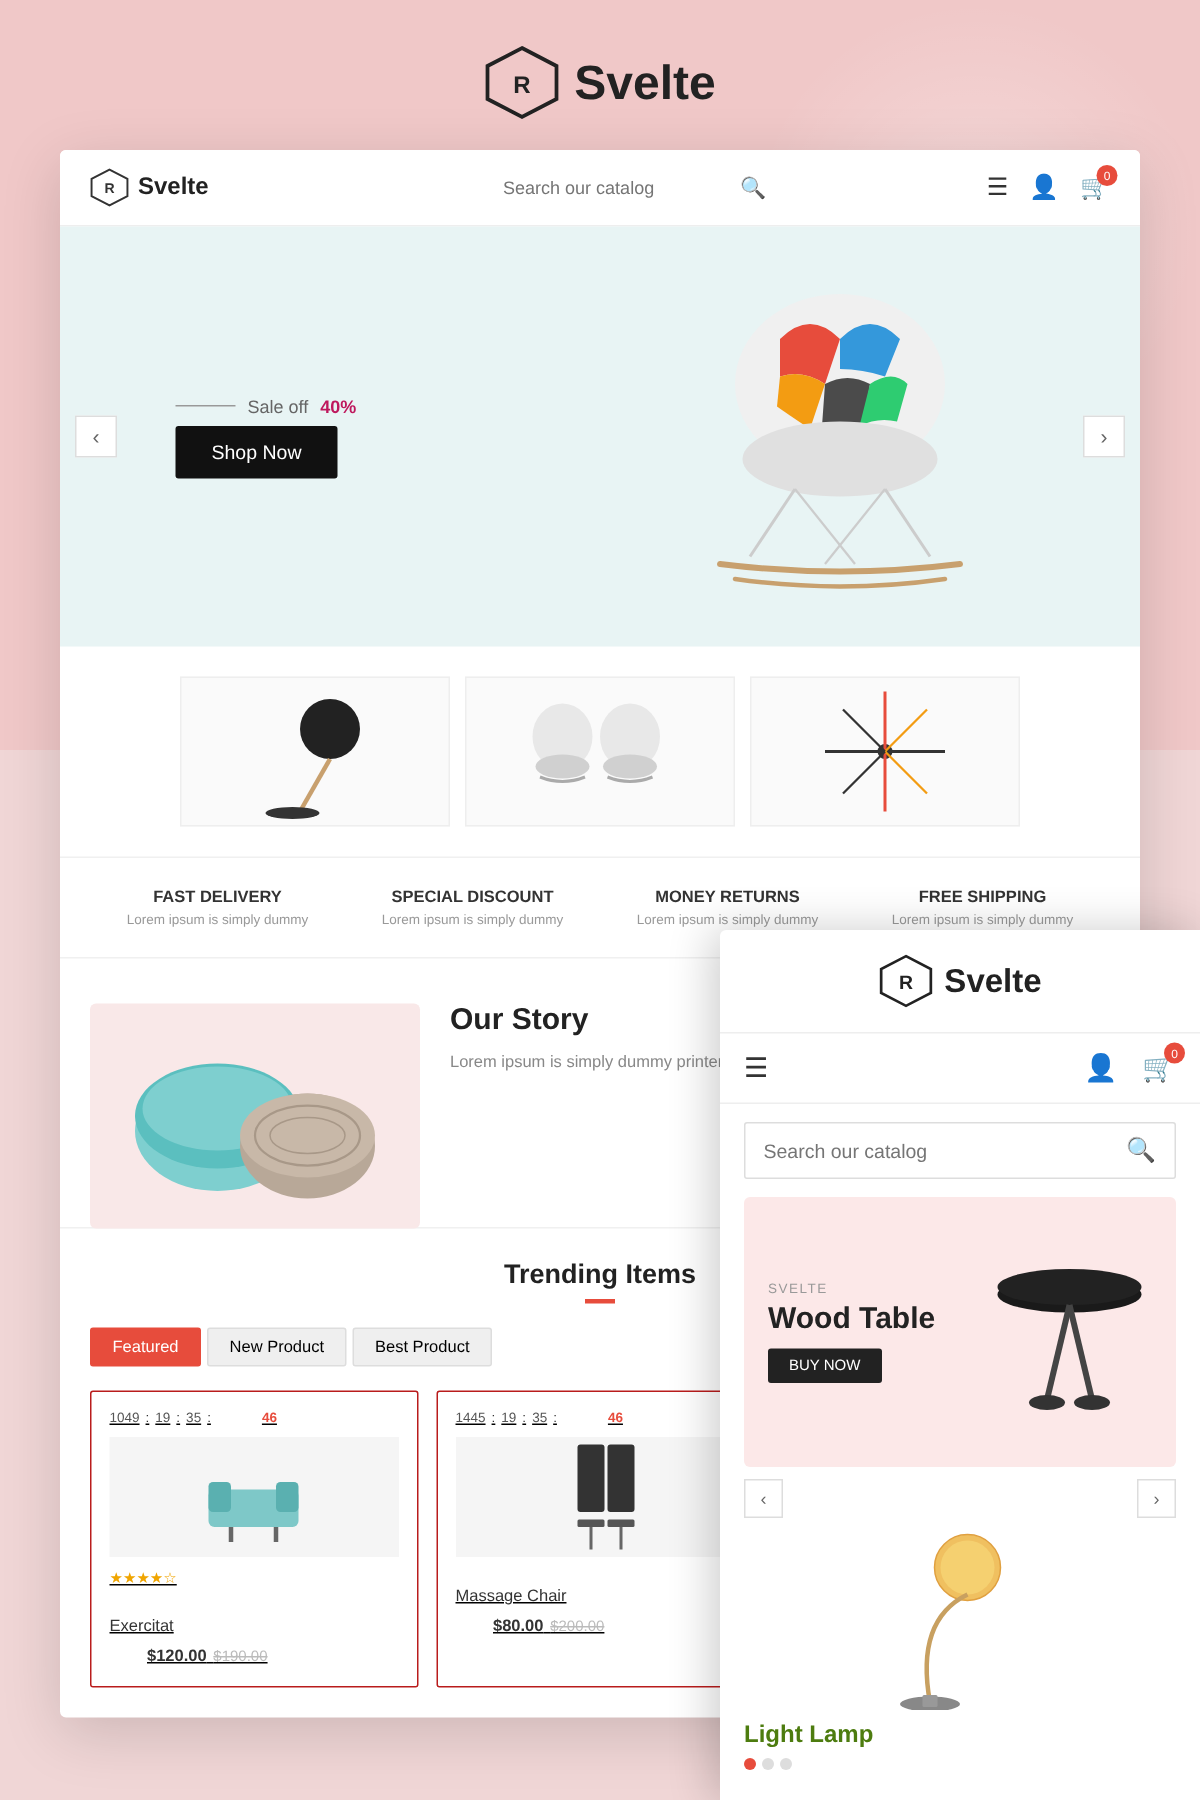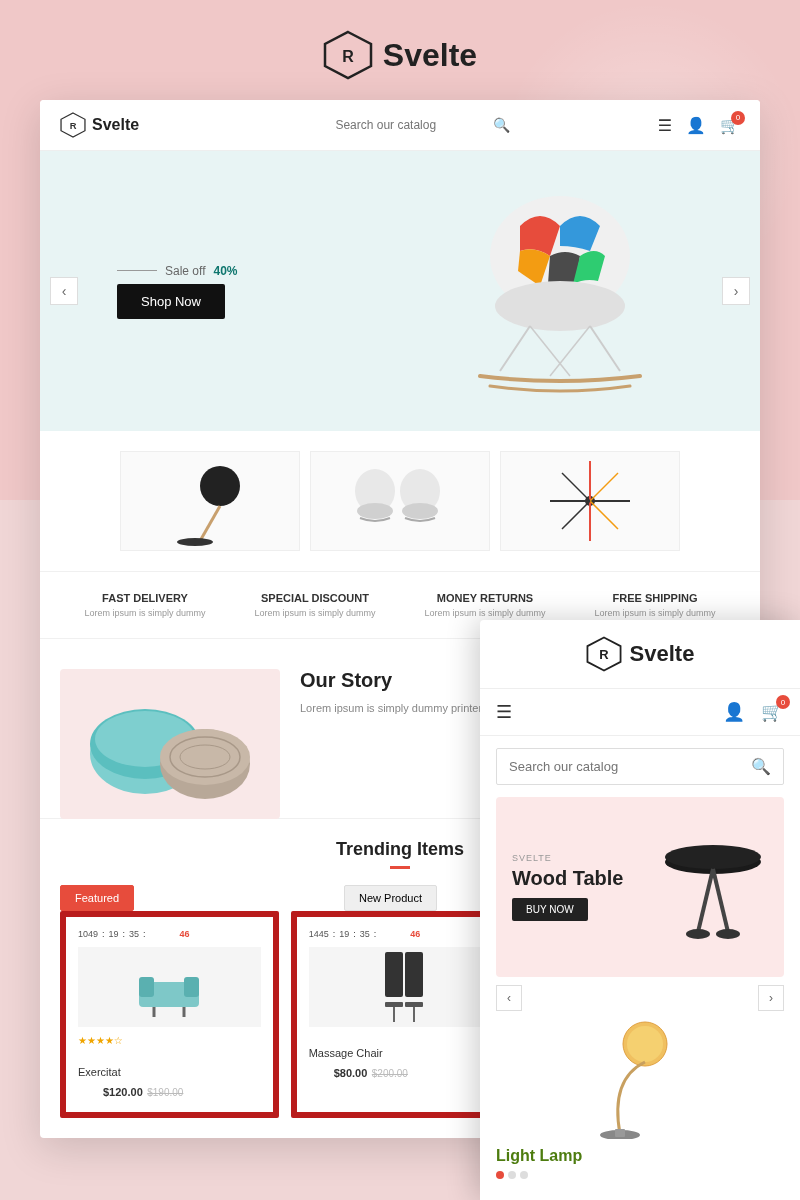--- a/index.html
+++ b/index.html
@@ -140,21 +140,21 @@
       gap: 8px;
     }
     .hero-subtitle::before {
       content: '';
       display: inline-block;
       width: 40px;
       height: 1px;
       background: #999;
     }
     .hero-sale {
-      color: #0f766e;
+      color: #be185d;
       font-weight: 600;
     }
     .hero-title {
       font-size: 42px;
       font-weight: 800;
       color: #111;
       line-height: 1.1;
       margin-bottom: 20px;
     }
     .hero-btn {
@@ -284,44 +284,46 @@
     }
     .trending-icon {
       display: block;
       width: 20px;
       height: 3px;
       background: #e74c3c;
       margin: 6px auto;
     }
     .trending-tabs {
       display: flex;
-      justify-content: space-between;
+      justify-content: flex-start;
       gap: 4px;
+      margin-bottom: 16px;
     }
     .trending-tab {
       padding: 6px 14px;
       font-size: 11px;
       border: 1px solid #ddd;
       cursor: pointer;
       border-radius: 2px;
     }
     .trending-tab.active {
       background: #e74c3c;
       color: white;
       border-color: #e74c3c;
     }
     .product-grid {
       display: flex;
       gap: 12px;
     }
     .product-card {
       flex: 1;
-      border: 6px solid #b91c1c;
+      border: 1px solid #b91c1c;
       padding: 12px;
       border-radius: 2px;
+      text-decoration: underline;
     }
     .product-timer {
       display: flex;
       gap: 4px;
       margin-bottom: 8px;
     }
     .timer-num {
       font-size: 9px;
       color: #555;
     }

